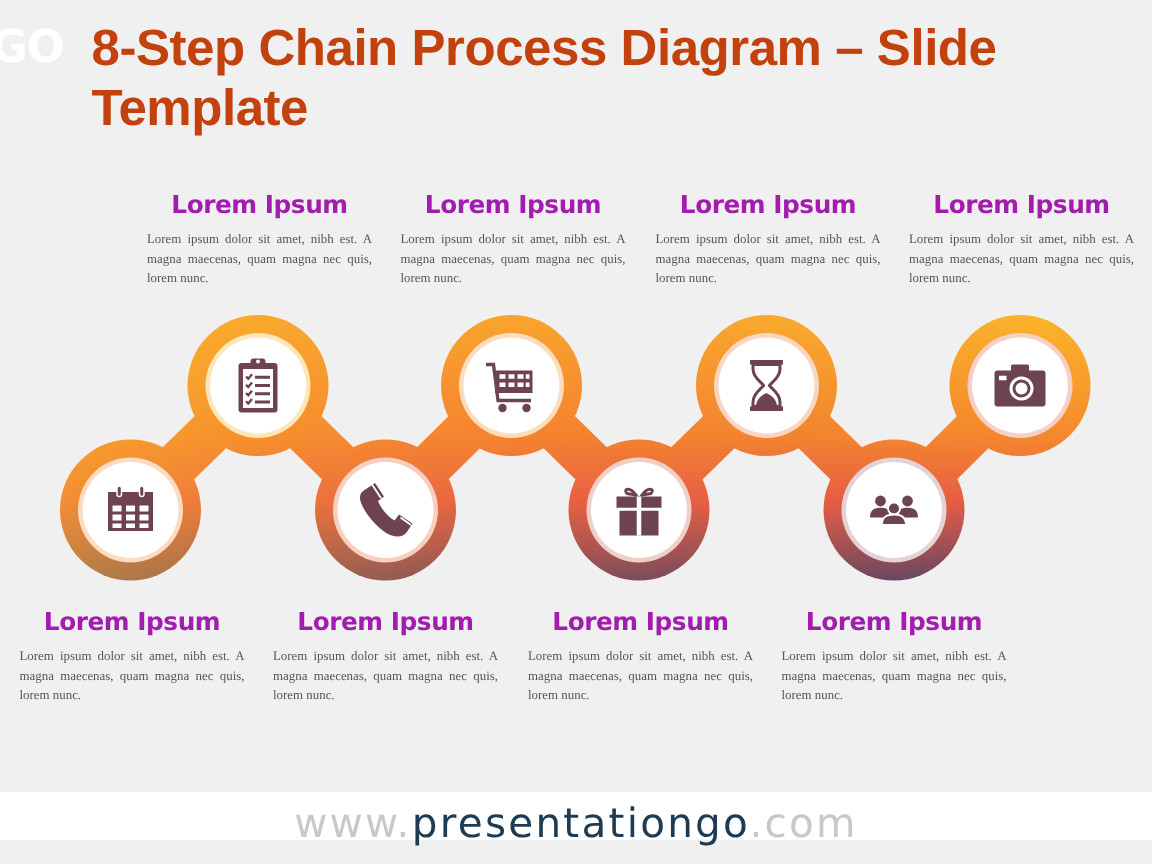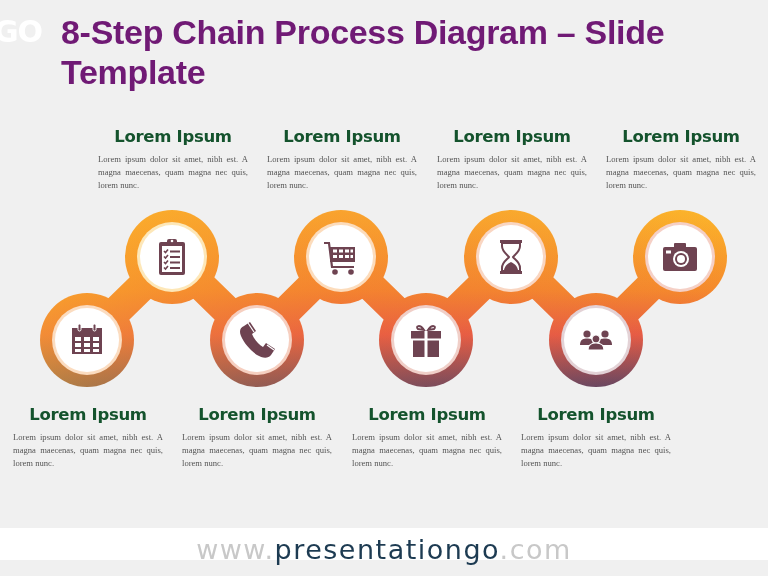--- a/index.html
+++ b/index.html
@@ -1,20 +1,20 @@
 <!DOCTYPE html>
 <html><head>
 <meta charset="utf-8">
 <style>
   html, body { margin:0; padding:0; }
   body { width:768px; height:576px; background:#f0f0f0; position:relative; overflow:hidden; font-family:"Liberation Sans", sans-serif; }
   .logo { position:absolute; left:-6px; top:14px; font-family:"DejaVu Sans", sans-serif; font-weight:bold; font-size:30px; color:#ffffff; letter-spacing:-1px; }
-  .title { position:absolute; left:61px; top:12px; width:700px; font-family:"Liberation Sans", sans-serif; font-weight:bold; font-size:34px; line-height:40px; color:#701a75; letter-spacing:-0.3px; }
+  .title { position:absolute; left:61px; top:12px; width:700px; font-family:"Liberation Sans", sans-serif; font-weight:bold; font-size:34px; line-height:40px; color:#c2410c; letter-spacing:-0.3px; }
   .block { position:absolute; width:150px; }
-  .block .head { text-align:center; font-family:"DejaVu Sans", sans-serif; font-weight:bold; font-size:16.5px; color:#14532d; letter-spacing:-0.3px; margin-bottom:7px; }
+  .block .head { text-align:center; font-family:"DejaVu Sans", sans-serif; font-weight:bold; font-size:16.5px; color:#a21caf; letter-spacing:-0.3px; margin-bottom:7px; }
   .block .body { font-family:Liberation Serif, serif; font-size:8.6px; line-height:12.8px; color:#555; text-align:justify; text-align-last:left; }
   svg.diagram { position:absolute; left:0; top:0; }
   .footer { position:absolute; left:0; top:528px; width:768px; height:32px; background:#ffffff; }
   .footer .url { position:absolute; left:0; width:768px; top:6px; text-align:center; font-family:"DejaVu Sans", sans-serif; font-size:27px; letter-spacing:1.5px; }
   .url .pre, .url .post { color:#c8c8c8; }
   .url .mid { color:#1d3b52; }
 </style>
 </head>
 <body>
 

